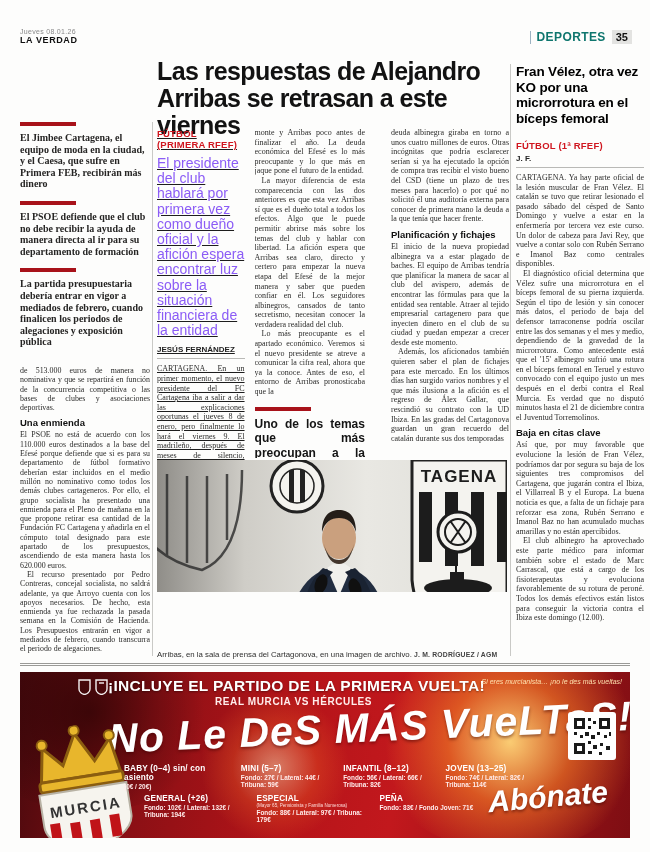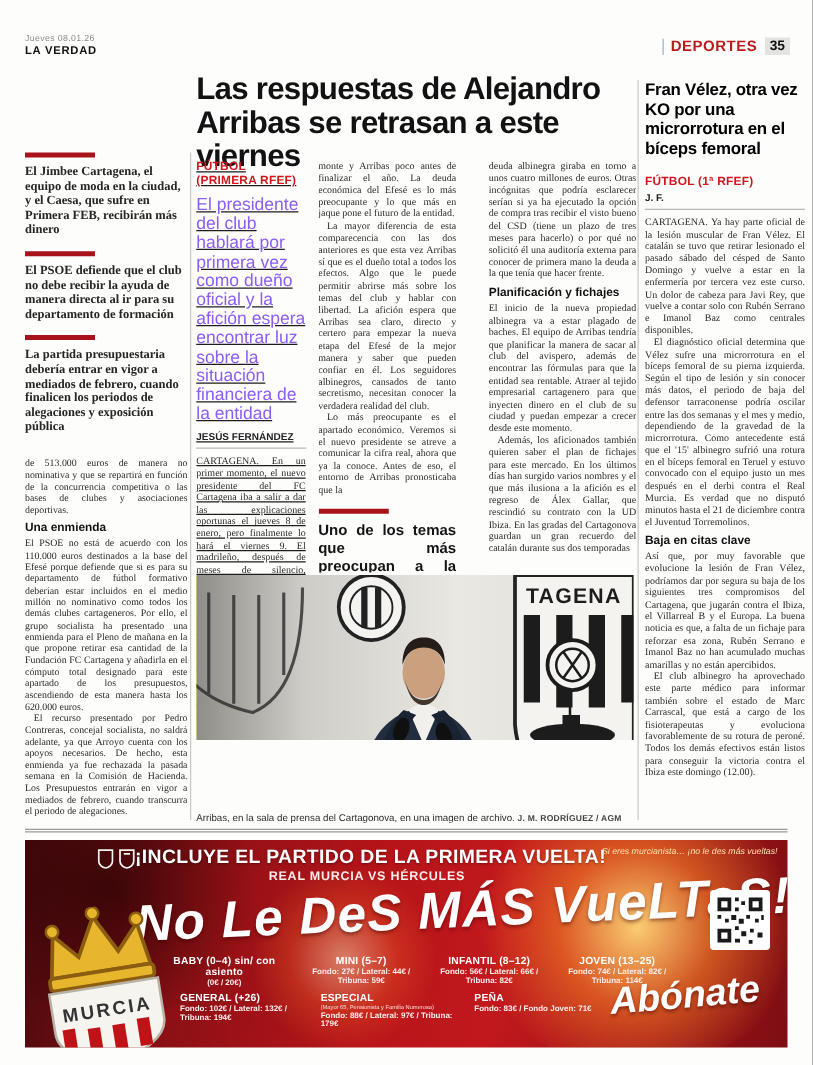--- a/index.html
+++ b/index.html
@@ -6,21 +6,21 @@
   .page{position:relative;width:650px;height:852px;background:#fdfdfc;margin:0 auto;overflow:hidden;
         font-family:"Liberation Serif",serif;color:#1d1d1d;}
   .page *{box-sizing:border-box;}
 
   
   .hdr{position:absolute;left:20px;right:18px;top:28px;height:22px;}
   .hdr-date{font-family:"Liberation Sans",sans-serif;font-size:7px;color:#8a8a8a;letter-spacing:.3px;}
   .hdr-mast{font-family:"Liberation Sans",sans-serif;font-size:9px;font-weight:900;color:#111;letter-spacing:.6px;}
   .hdr-right{position:absolute;right:0;top:2px;display:flex;align-items:center;gap:6px;}
   .hdr-bar{width:1px;height:13px;background:#9db2c2;}
-  .hdr-section{font-family:"Liberation Sans",sans-serif;font-size:12px;font-weight:800;color:#b91c1c;letter-spacing:.4px;}
+  .hdr-section{font-family:"Liberation Sans",sans-serif;font-size:12px;font-weight:800;color:#0f766e;letter-spacing:.4px;}
   .hdr-page{font-family:"Liberation Sans",sans-serif;font-size:11px;font-weight:800;color:#111;background:#e3e3e1;padding:1px 4px;}
 
   
   .vrule{position:absolute;width:1px;background:#c9c9c6;}
   .vr1{left:152px;top:122px;height:534px;}
   .vr2{left:510px;top:64px;height:592px;}
 
   
   .briefs{position:absolute;left:20px;top:122px;width:130px;}
   .redbar{width:56px;height:4px;background:#a8121a;margin-bottom:6px;}
@@ -78,21 +78,21 @@
   .f2{left:180px;top:20px;width:150px;height:150px;background:radial-gradient(circle,rgba(255,230,180,.5) 0%,rgba(255,120,40,.25) 40%,rgba(255,80,30,0) 70%);}
   .f3{left:-60px;top:-60px;width:260px;height:200px;background:radial-gradient(circle,rgba(20,0,0,.55) 0%,rgba(20,0,0,0) 70%);}
   .ad-minicrests{position:absolute;left:58px;top:7px;display:flex;gap:4px;opacity:.95;}
   .ad-headline{position:absolute;left:88px;top:5px;font-size:15.5px;font-weight:900;letter-spacing:.3px;
                color:#fff;text-shadow:0 1px 2px rgba(0,0,0,.4);}
   .ad-sub{position:absolute;left:195px;top:24px;font-size:10px;font-weight:700;color:#ffeceb;letter-spacing:.6px;}
   .ad-tagline{position:absolute;right:8px;top:6px;width:180px;font-size:7px;font-style:italic;color:#ffe2ae;text-align:right;}
   .ad-slogan{position:absolute;left:88px;top:34px;width:450px;font-size:41px;font-weight:800;font-style:italic;
              color:#fff;transform:rotate(-2.5deg);letter-spacing:1px;text-shadow:0 2px 3px rgba(60,0,0,.45);white-space:nowrap;}
   .ad-qr{position:absolute;right:14px;top:40px;width:48px;height:48px;background:#fff;border-radius:3px;padding:3px;}
-  .tiers-row1{position:absolute;left:104px;top:92px;width:418px;display:grid;grid-template-columns:1.15fr 1fr 1fr 1fr;gap:6px;text-align:center;}
+  .tiers-row1{position:absolute;left:104px;top:92px;width:418px;display:grid;grid-template-columns:1.15fr 1fr 1fr 1fr;gap:6px;}
   .tiers-row2{position:absolute;left:124px;top:122px;width:340px;display:grid;grid-template-columns:1fr 1.1fr 1fr;gap:8px;text-align:left;}
   .tier-name{font-size:8.2px;font-weight:900;letter-spacing:.2px;color:#fff;}
   .tier-note{font-size:4.6px;color:#ffd9d7;}
   .tier-prices{font-size:6.4px;font-weight:700;color:#ffeceb;margin-top:1px;}
   .ad-cta{position:absolute;left:468px;top:108px;font-size:30px;font-weight:800;font-style:italic;color:#fff;
           transform:rotate(-5deg);text-shadow:0 2px 3px rgba(60,0,0,.5);}
   .ad-crest{position:absolute;left:4px;top:52px;transform:rotate(-9deg);}
 </style>
 </head>
 <body>

